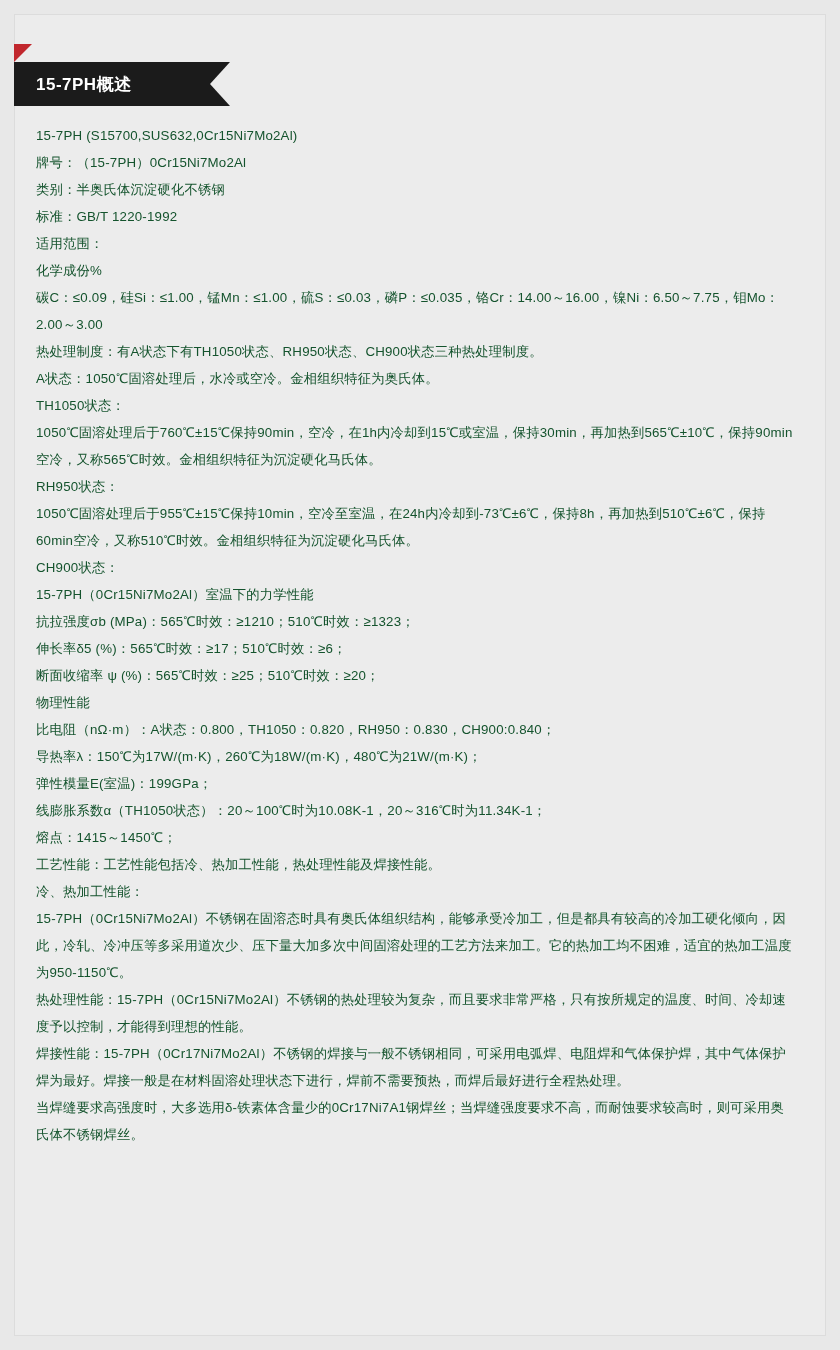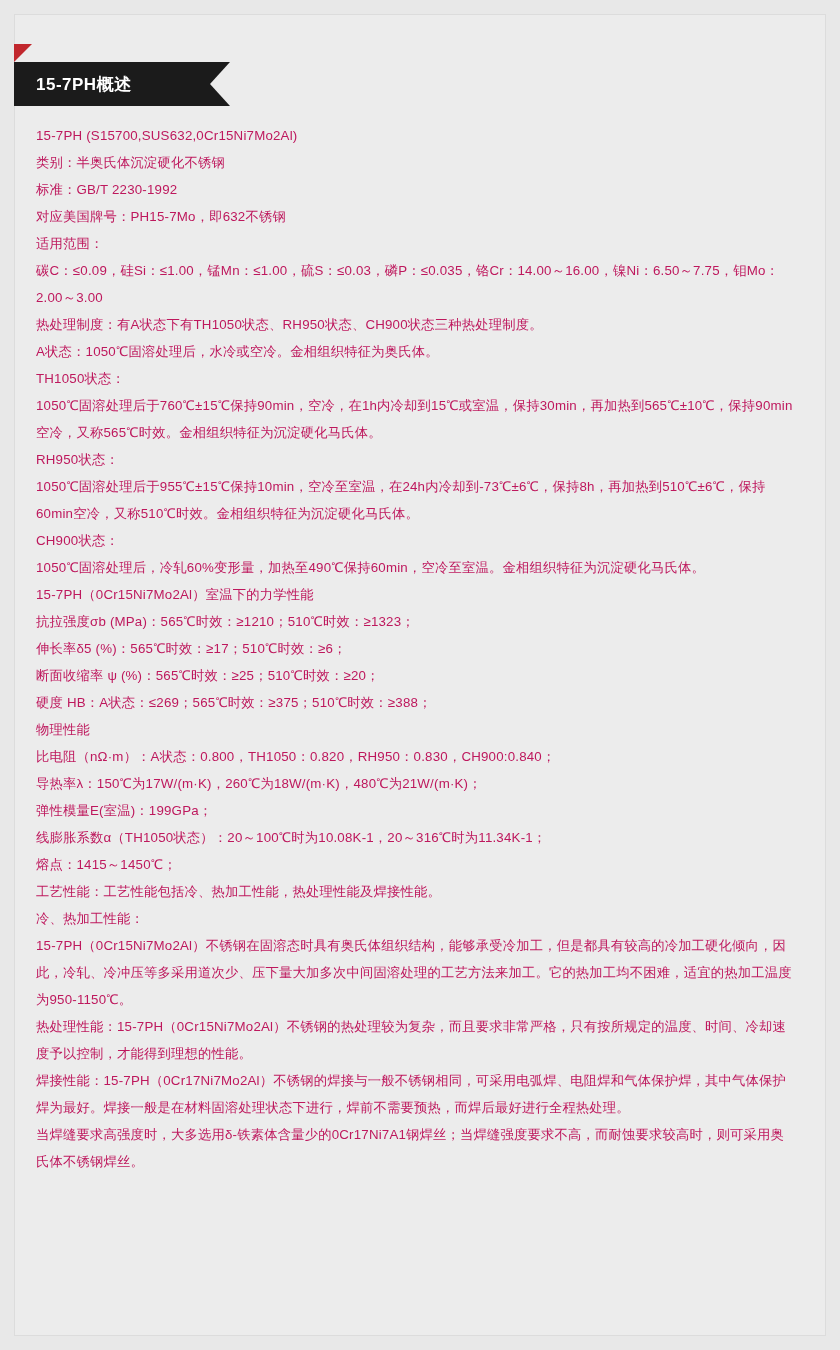--- a/index.html
+++ b/index.html
@@ -77,21 +77,21 @@
   
   .content {
     position: absolute;
     left: 36px;
     top: 122px;
     width: 760px;
   }
   .line {
     font-size: 13.3px;
     line-height: 27px;
-    color: #be185d;
+    color: #14532d;
     letter-spacing: 0.2px;
     white-space: pre-wrap;
   }
   .line.wrap {
     white-space: normal;
   }
 </style>
 </head>
 <body>
 
@@ -101,38 +101,37 @@
   <div class="ribbon-wrap">
     <div class="ribbon-tail"></div>
     <div class="ribbon">
       <span class="ribbon-title">15-7PH概述</span>
     </div>
     <div class="ribbon-point"></div>
   </div>
 
   <div class="content">
     <div class="line">15-7PH (S15700,SUS632,0Cr15Ni7Mo2Al)</div>
+    <div class="line">牌号：（15-7PH）0Cr15Ni7Mo2Al</div>
     <div class="line">类别：半奥氏体沉淀硬化不锈钢</div>
-    <div class="line">标准：GB/T 2230-1992</div>
-    <div class="line">对应美国牌号：PH15-7Mo，即632不锈钢</div>
+    <div class="line">标准：GB/T 1220-1992</div>
     <div class="line">适用范围：</div>
+    <div class="line">化学成份%</div>
     <div class="line wrap">碳C：≤0.09，硅Si：≤1.00，锰Mn：≤1.00，硫S：≤0.03，磷P：≤0.035，铬Cr：14.00～16.00，镍Ni：6.50～7.75，钼Mo：2.00～3.00</div>
     <div class="line">热处理制度：有A状态下有TH1050状态、RH950状态、CH900状态三种热处理制度。</div>
     <div class="line">A状态：1050℃固溶处理后，水冷或空冷。金相组织特征为奥氏体。</div>
     <div class="line">TH1050状态：</div>
     <div class="line wrap">1050℃固溶处理后于760℃±15℃保持90min，空冷，在1h内冷却到15℃或室温，保持30min，再加热到565℃±10℃，保持90min空冷，又称565℃时效。金相组织特征为沉淀硬化马氏体。</div>
     <div class="line">RH950状态：</div>
     <div class="line wrap">1050℃固溶处理后于955℃±15℃保持10min，空冷至室温，在24h内冷却到-73℃±6℃，保持8h，再加热到510℃±6℃，保持60min空冷，又称510℃时效。金相组织特征为沉淀硬化马氏体。</div>
     <div class="line">CH900状态：</div>
-    <div class="line wrap">1050℃固溶处理后，冷轧60%变形量，加热至490℃保持60min，空冷至室温。金相组织特征为沉淀硬化马氏体。</div>
     <div class="line">15-7PH（0Cr15Ni7Mo2Al）室温下的力学性能</div>
     <div class="line">抗拉强度σb (MPa)：565℃时效：≥1210；510℃时效：≥1323；</div>
     <div class="line">伸长率δ5 (%)：565℃时效：≥17；510℃时效：≥6；</div>
     <div class="line">断面收缩率 ψ (%)：565℃时效：≥25；510℃时效：≥20；</div>
-    <div class="line">硬度 HB：A状态：≤269；565℃时效：≥375；510℃时效：≥388；</div>
     <div class="line">物理性能</div>
     <div class="line">比电阻（nΩ·m）：A状态：0.800，TH1050：0.820，RH950：0.830，CH900:0.840；</div>
     <div class="line">导热率λ：150℃为17W/(m·K)，260℃为18W/(m·K)，480℃为21W/(m·K)；</div>
     <div class="line">弹性模量E(室温)：199GPa；</div>
     <div class="line">线膨胀系数α（TH1050状态）：20～100℃时为10.08K-1，20～316℃时为11.34K-1；</div>
     <div class="line">熔点：1415～1450℃；</div>
     <div class="line">工艺性能：工艺性能包括冷、热加工性能，热处理性能及焊接性能。</div>
     <div class="line">冷、热加工性能：</div>
     <div class="line wrap">15-7PH（0Cr15Ni7Mo2Al）不锈钢在固溶态时具有奥氏体组织结构，能够承受冷加工，但是都具有较高的冷加工硬化倾向，因此，冷轧、冷冲压等多采用道次少、压下量大加多次中间固溶处理的工艺方法来加工。它的热加工均不困难，适宜的热加工温度为950-1150℃。</div>
     <div class="line wrap">热处理性能：15-7PH（0Cr15Ni7Mo2Al）不锈钢的热处理较为复杂，而且要求非常严格，只有按所规定的温度、时间、冷却速度予以控制，才能得到理想的性能。</div>

